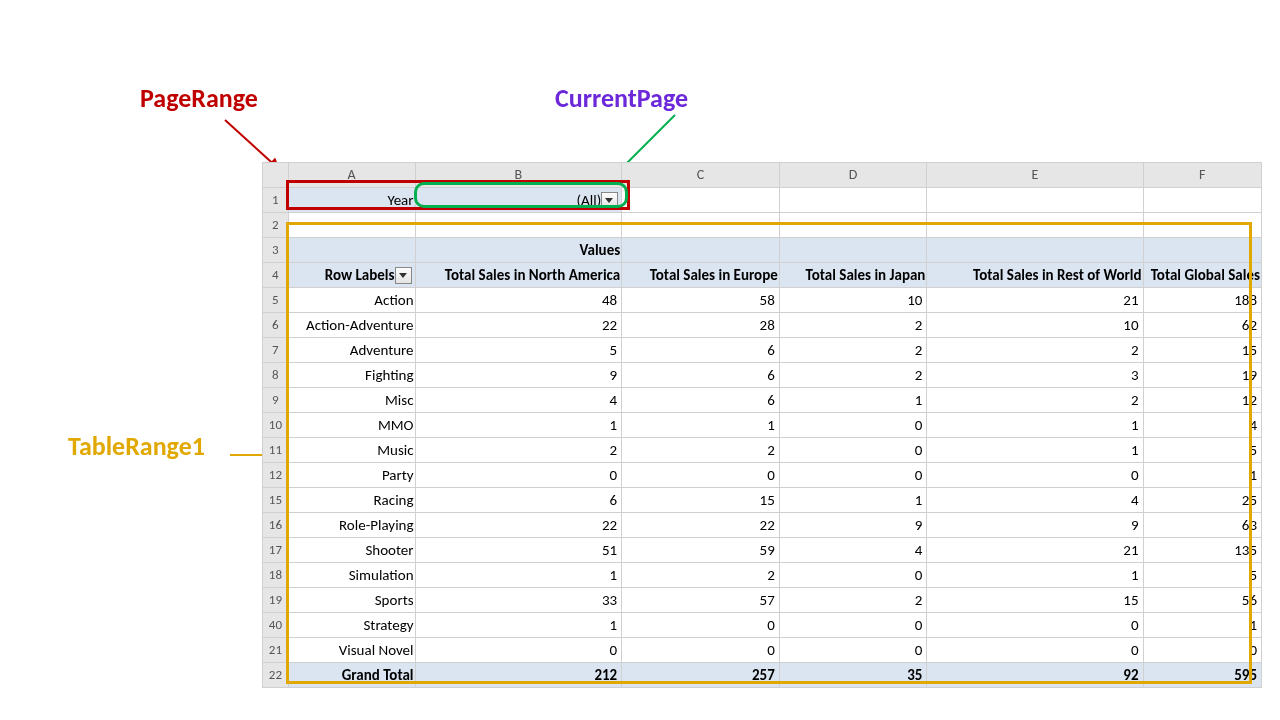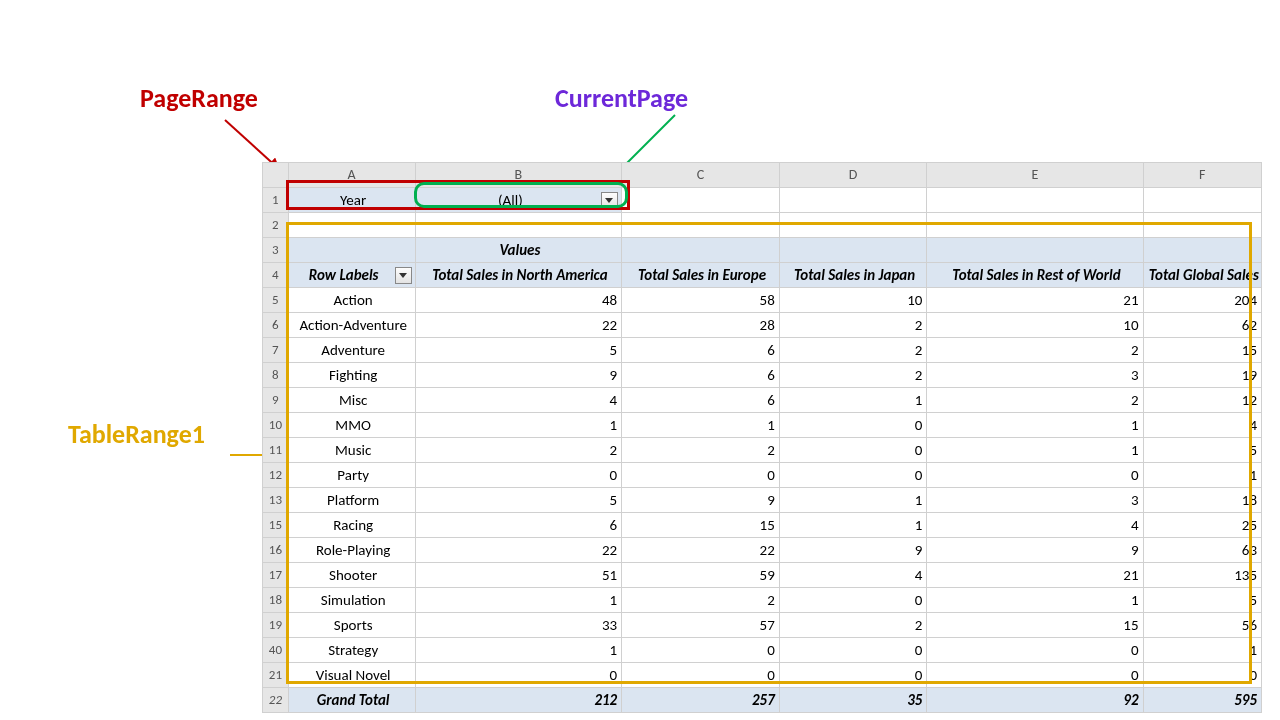--- a/index.html
+++ b/index.html
@@ -60,25 +60,25 @@
   .grid .colhdr { font-size: 14px; }
   .grid .corner { width: 26px; }
 
   .colA { width: 128px; }
   .colB { width: 210px; }
   .colC { width: 160px; }
   .colD { width: 150px; }
   .colE { width: 220px; }
   .colF { width: 120px; }
 
-  .pad-left { padding-left: 4px; text-align: center; }
+  .pad-left { padding-left: 4px; text-align: right; }
   .pad-right { padding-right: 4px; text-align: right; }
 
   .pivotblue { background: #dbe5f1 !important; }
-  .bold { font-weight: bold; font-style: italic; }
+  .bold { font-weight: bold; }
 
   .dd-btn {
     display: inline-block;
     float: right;
     width: 15px;
     height: 15px;
     margin: 3px 2px 0 0;
     border: 1px solid #888;
     background: linear-gradient(#fdfdfd, #e3e3e3);
     position: relative;
@@ -103,21 +103,21 @@
   .box-red   { border: 3px solid #C00000; }
   .box-green { border: 3px solid #00B050; border-radius: 10px; }
   .box-orange{ border: 3px solid #E0A800; }
 </style>
 </head>
 <body>
 <div class="canvas">
 
 <div class="annotation ann-red" style="left:140px; top:82px;">PageRange</div>
 <div class="annotation ann-green" style="left:555px; top:82px;">CurrentPage</div>
-<div class="annotation ann-orange" style="left:68px; top:418px;">TableRange1</div>
+<div class="annotation ann-orange" style="left:68px; top:430px;">TableRange1</div>
 
 <svg class="arrow" style="left:220px; top:115px;" width="80" height="70">
   <defs>
         <marker id="ahR" markerWidth="8" markerHeight="8" refX="6" refY="3" orient="auto">
           <path d="M0,0 L6,3 L0,6 Z" fill="#C00000"></path>
         </marker>
       </defs>
   <line x1="5" y1="5" x2="60" y2="55" stroke="#C00000" marker-end="url(#ahR)"></line>
 </svg>
 <svg class="arrow" style="left:605px; top:110px;" width="100" height="80">
@@ -206,21 +206,21 @@
 
   </tbody>
       <tbody id="data-rows">
         <tr>
           <td class="rowhdr">5</td>
           <td class="pad-left">Action</td>
           <td class="pad-right">48</td>
           <td class="pad-right">58</td>
           <td class="pad-right">10</td>
           <td class="pad-right">21</td>
-          <td class="pad-right">204</td>
+          <td class="pad-right">188</td>
         </tr>
         <tr>
           <td class="rowhdr">6</td>
           <td class="pad-left">Action-Adventure</td>
           <td class="pad-right">22</td>
           <td class="pad-right">28</td>
           <td class="pad-right">2</td>
           <td class="pad-right">10</td>
           <td class="pad-right">62</td>
         </tr>
@@ -270,29 +270,20 @@
           <td class="pad-right">5</td>
         </tr>
         <tr>
           <td class="rowhdr">12</td>
           <td class="pad-left">Party</td>
           <td class="pad-right">0</td>
           <td class="pad-right">0</td>
           <td class="pad-right">0</td>
           <td class="pad-right">0</td>
           <td class="pad-right">1</td>
-        </tr>
-        <tr>
-          <td class="rowhdr">13</td>
-          <td class="pad-left">Platform</td>
-          <td class="pad-right">5</td>
-          <td class="pad-right">9</td>
-          <td class="pad-right">1</td>
-          <td class="pad-right">3</td>
-          <td class="pad-right">18</td>
         </tr>
         <tr>
           <td class="rowhdr">15</td>
           <td class="pad-left">Racing</td>
           <td class="pad-right">6</td>
           <td class="pad-right">15</td>
           <td class="pad-right">1</td>
           <td class="pad-right">4</td>
           <td class="pad-right">25</td>
         </tr>

